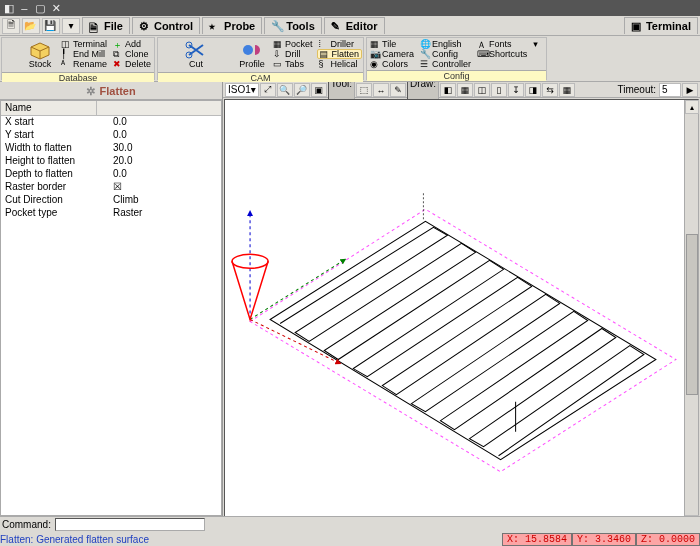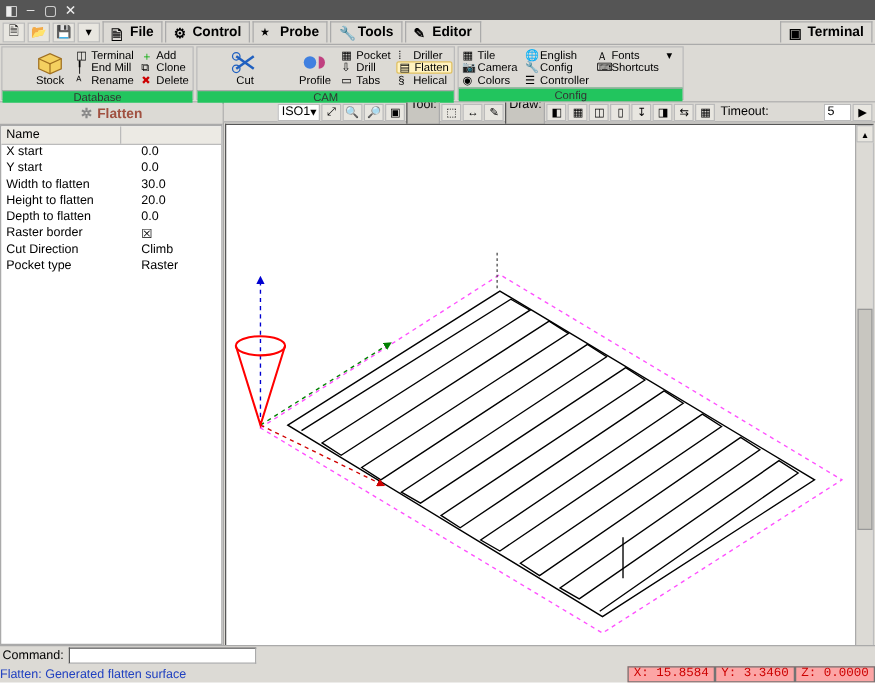--- a/index.html
+++ b/index.html
@@ -16,21 +16,21 @@
   .filerow { display: flex; align-items: center; gap: 2px; }
   .tiny-btn { width: 18px; height: 16px; background: #e8e6e0; border: 1px solid #bbb; display: flex; align-items: center; justify-content: center; font-size: 10px; }
   .maintab { padding: 2px 6px; font-size: 11px; font-weight: bold; display: flex; align-items: center; gap: 3px; border: 1px solid #aaa; border-bottom: none; background: #dcdad5; position: relative; }
   .maintab .ico { width: 12px; height: 12px; }
   .spacer { flex: 1; }
 
   
   .ribbon { height: 46px; background: #dcdad5; display: flex; border-bottom: 1px solid #aaa; }
   .rib-group { border: 1px solid #bbb; margin: 1px; display: flex; flex-direction: column; }
   .rib-body { display: flex; align-items: flex-start; padding: 1px; flex: 1; gap: 2px; }
-  .rib-label { height: 11px; background: #22c55e; color: #333; font-size: 9px; text-align: center; border-top: 1px solid #aaa; line-height: 11px; }
+  .rib-label { height: 11px; background: #fef9c3; color: #333; font-size: 9px; text-align: center; border-top: 1px solid #aaa; line-height: 11px; }
   .bigbtn { display: flex; flex-direction: column; align-items: center; justify-content: center; width: 34px; height: 32px; font-size: 9px; margin-left: 20px; }
   .bigbtn .big-ico { width: 22px; height: 18px; }
   .stackcol { display: flex; flex-direction: column; gap: 0px; }
   .smallbtn { display: flex; align-items: center; gap: 2px; padding: 0 2px; height: 10px; font-size: 9px; white-space: nowrap; }
   .smallbtn .s-ico { width: 10px; height: 10px; display: inline-block; }
   .smallbtn.active { background: #fff2c0; border: 1px solid #e0c060; border-radius: 2px; }
 
   
   .body { flex: 1; display: flex; overflow: hidden; }
   .left-panel { width: 223px; display: flex; flex-direction: column; border-right: 1px solid #999; }
@@ -41,21 +41,21 @@
   .prop-head > div { padding: 1px 4px; }
   .prop-head .c1 { width: 96px; border-right: 1px solid #bbb; }
   .prop-head .c2 { flex: 1; }
   .prop-row { display: flex; height: 13px; }
   .prop-row .c1 { width: 108px; padding: 0 4px; }
   .prop-row .c2 { flex: 1; padding: 0 4px; }
 
   .right-panel { flex: 1; display: flex; flex-direction: column; }
   .view-toolbar { height: 16px; background: #dcdad5; display: flex; align-items: center; padding: 0 2px; gap: 1px; border-bottom: 1px solid #aaa; font-size: 10px; }
   .vt-btn { width: 16px; height: 14px; background: #e8e6e0; border: 1px solid #bbb; display: flex; align-items: center; justify-content: center; font-size: 9px; }
-  .vt-drop { background: #fff; border: 1px solid #bbb; padding: 0 2px; height: 14px; display: flex; align-items: center; margin-left: 41px; }
+  .vt-drop { background: #fff; border: 1px solid #bbb; padding: 0 2px; height: 14px; display: flex; align-items: center; }
   .vt-label { padding: 0 2px; }
   .vt-label.recessed { background: #c8c6c0; border: 1px inset #aaa; height: 25px; line-height: 12px; }
   .canvas-wrap { flex: 1; position: relative; background: #fff; border: 1px inset #aaa; margin: 1px; }
 
   
   .cmd-row { background: #dcdad5; padding: 1px 2px; display: flex; align-items: center; gap: 4px; height: 16px; border-top: 1px solid #aaa; }
   .cmd-row input { flex: 1; border: 1px inset #aaa; font-size: 10px; height: 13px; padding: 0 2px; max-width: 150px; }
   .status-row { height: 14px; display: flex; align-items: center; font-size: 10px; padding: 0 0; }
   .status-row .msg { color: #2040c0; flex: 1; }
   .coord-box { color: #c00; background: #fca5a5; padding: 0 4px; border: 1px solid #737373; font-family: Liberation Mono, monospace; }

